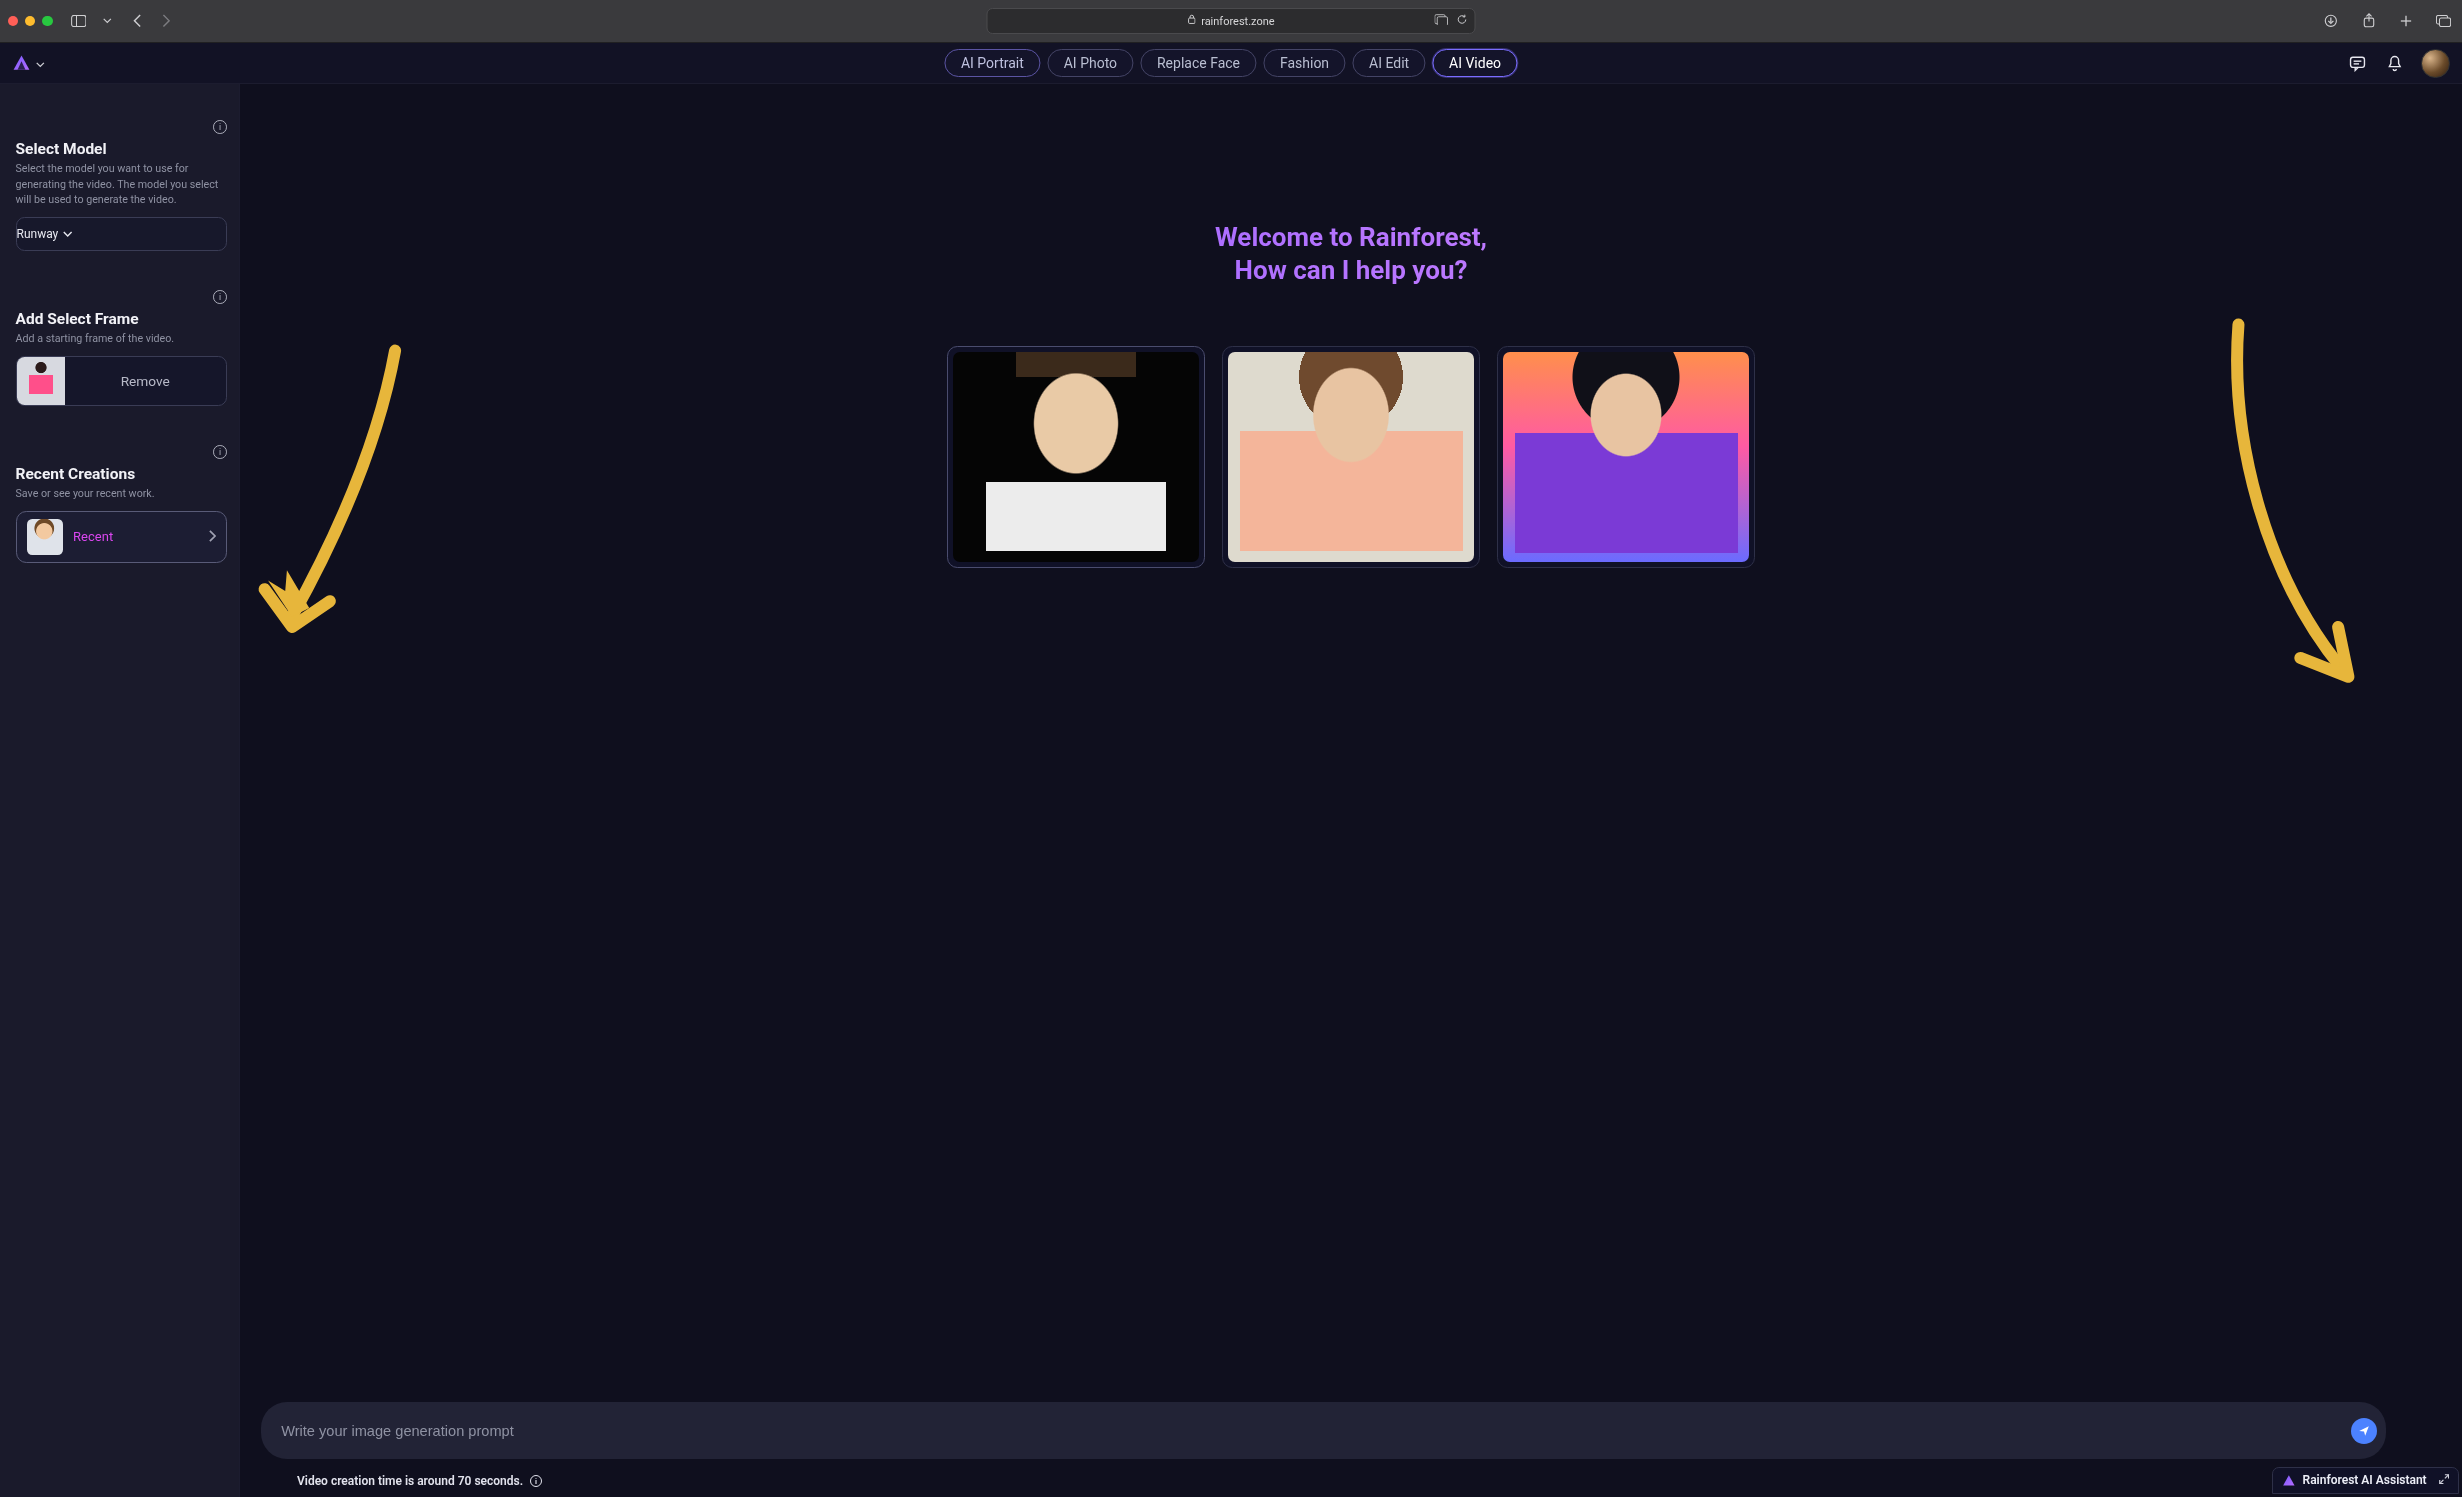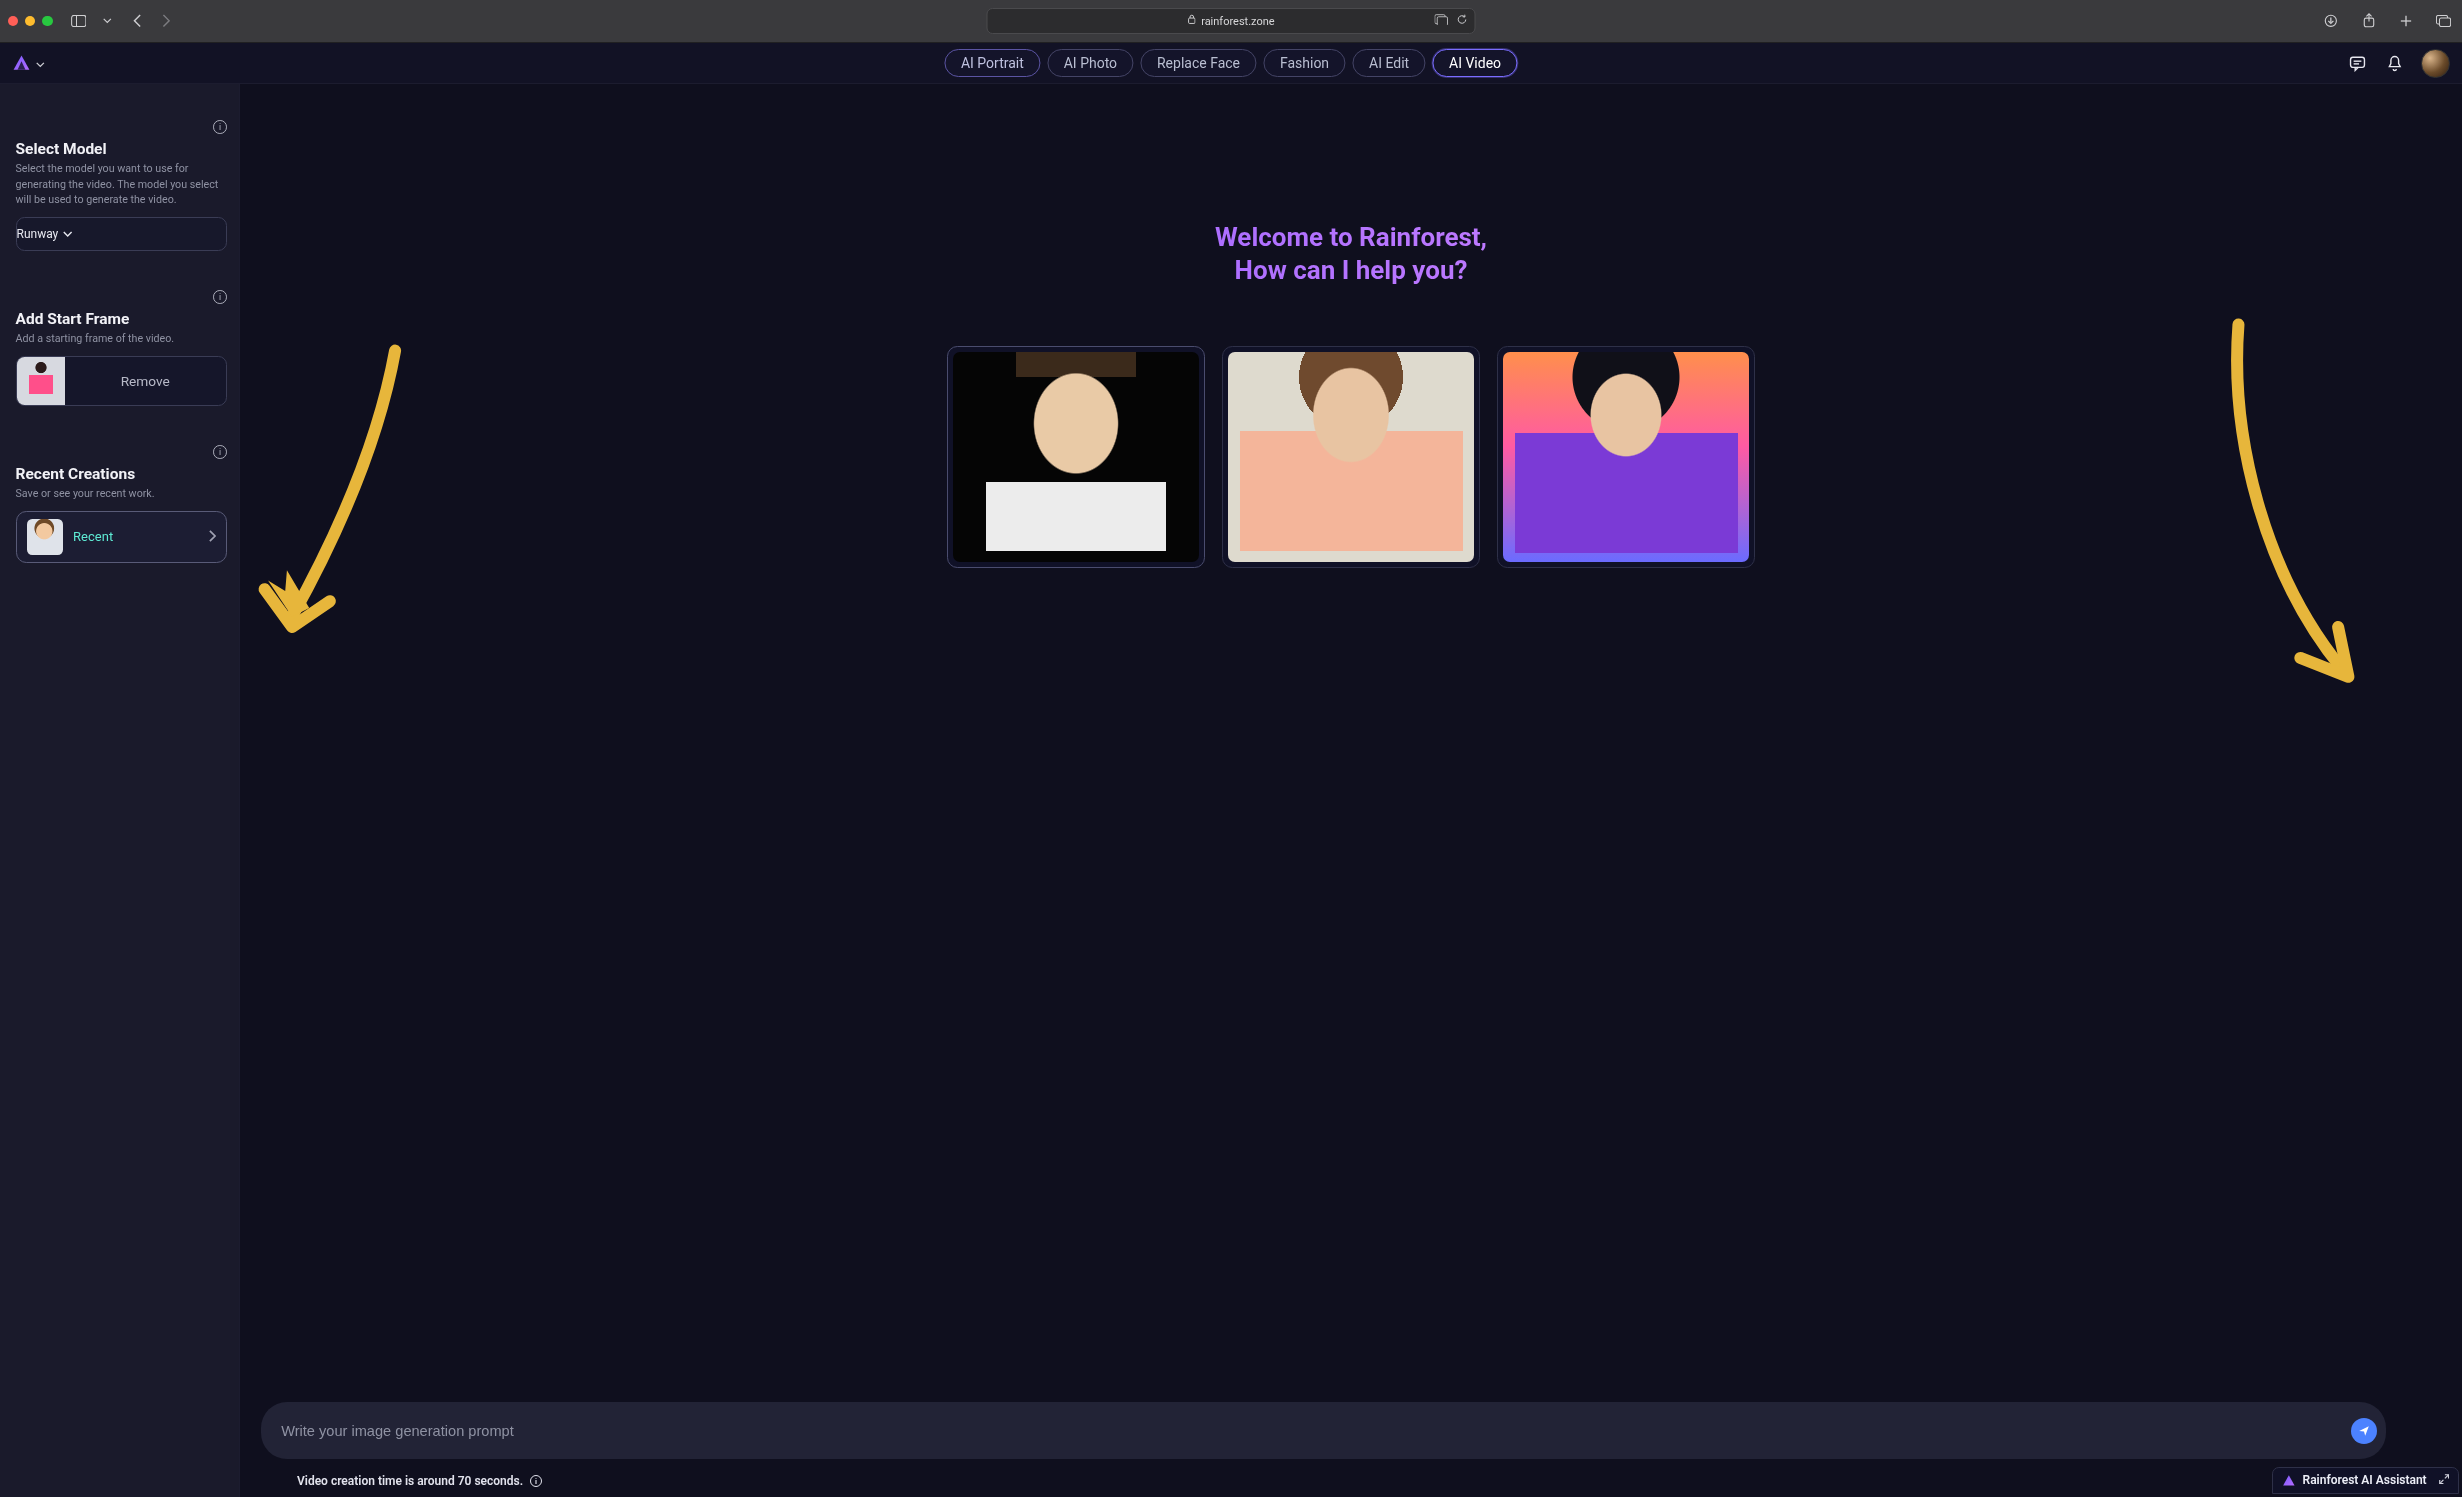--- a/index.html
+++ b/index.html
@@ -183,21 +183,21 @@
     padding: 0 10.3px;
     gap: 10.3px;
   }
   .recent-thumb {
     width: 36px; height: 36px; border-radius:5.2px;
     background:
       radial-gradient(circle at 48% 34%, #f3c9a0 0 7.7px, transparent 8.6px),
       radial-gradient(circle at 48% 26%, #6f4a28 0 9.4px, transparent 10.3px),
       linear-gradient(#dfe3ea,#dfe3ea);
   }
-  .recent-label { color:#5eead4; font-size:13px; }
+  .recent-label { color:#d946ef; font-size:13px; }
   .recent-chevron { margin-left:auto; color:#9fa1b2; }
 
   
   .canvas {
     flex:1;
     position: relative;
     background:#0f0f1e;
     display:flex; flex-direction:column;
     overflow:hidden;
   }
@@ -463,21 +463,21 @@
           <span>
             <svg viewBox="0 0 12 8" width="9.4" height="6.9">
                 <polyline points="1,1 6,6 11,1" fill="none" stroke="currentColor" stroke-width="1.8"></polyline>
               </svg>
           </span>
         </div>
       </div>
 
       <div class="section">
         <div class="section-head">
-          <h3>Add Start Frame</h3>
+          <h3>Add Select Frame</h3>
           <span class="info-ico">i</span>
         </div>
         <p class="desc">Add a starting frame of the video.</p>
         <div class="frame-box">
           <div class="frame-thumb"></div>
           <div class="frame-remove">
             <span>Remove</span>
           </div>
         </div>
       </div>

